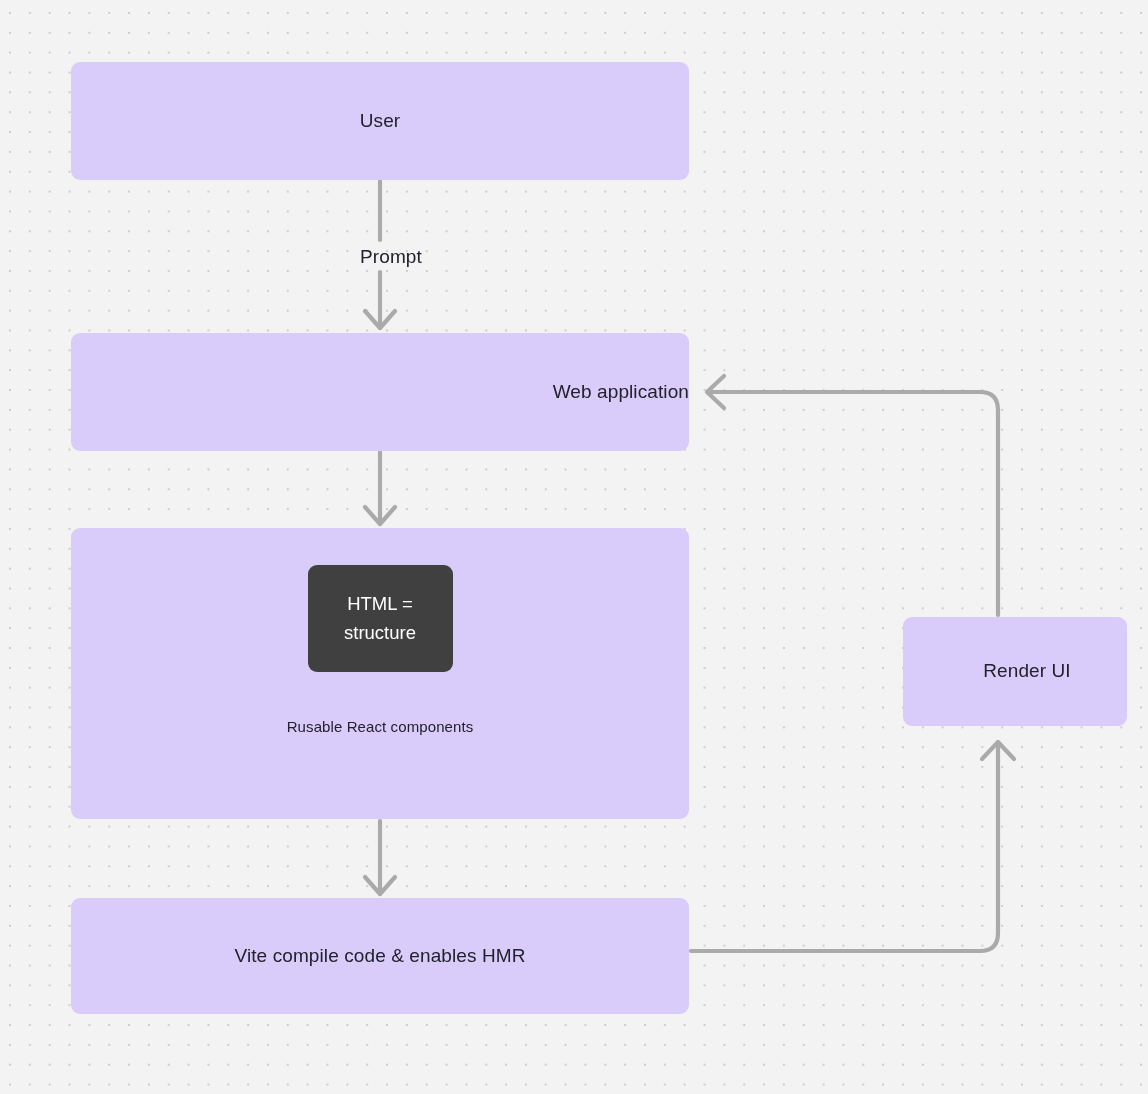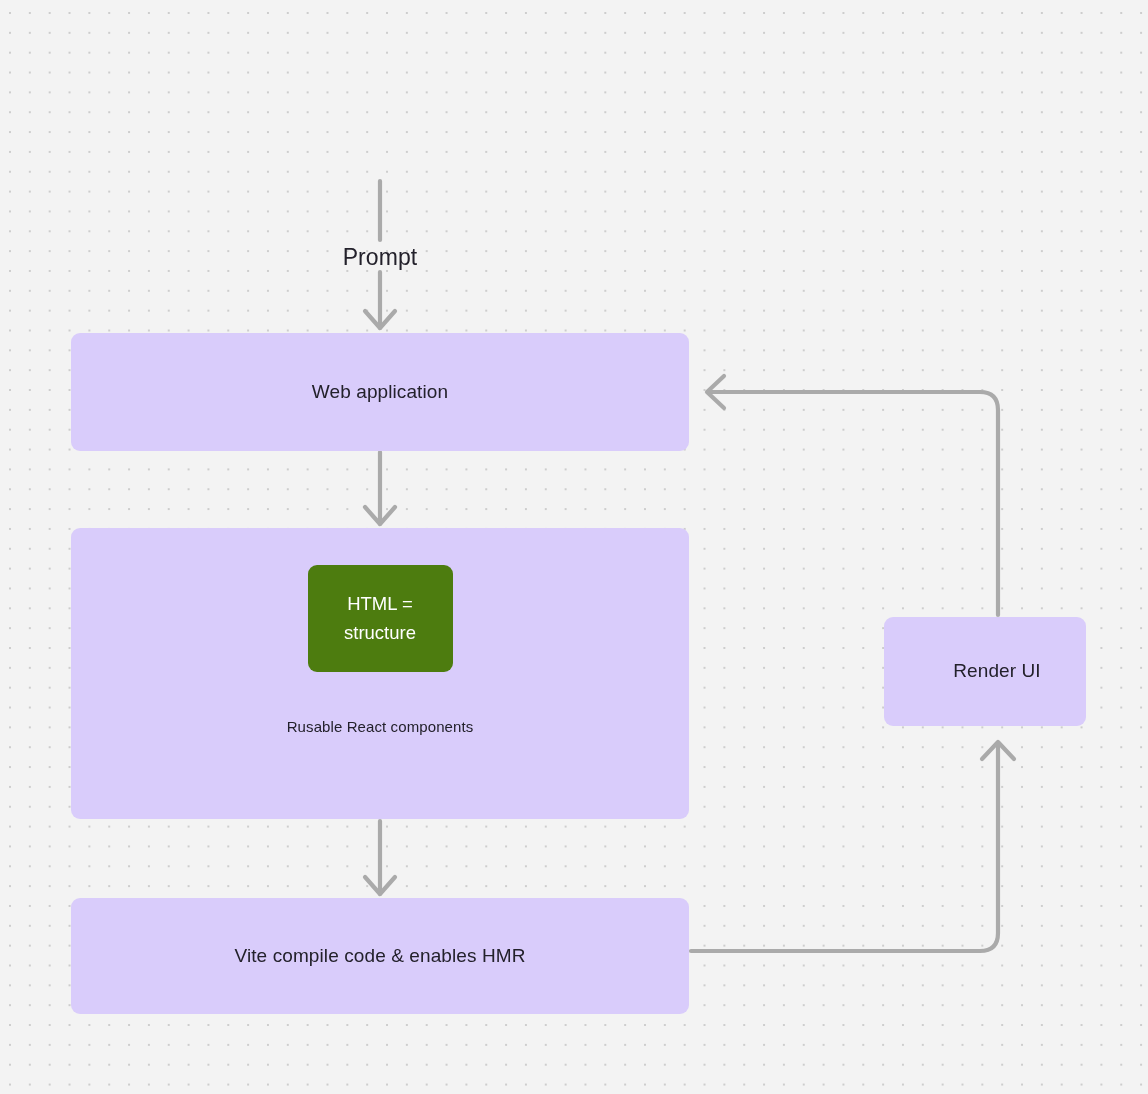--- a/index.html
+++ b/index.html
@@ -37,41 +37,41 @@
   }
   .node-label {
     font-size: 19px;
     line-height: 1.28;
     letter-spacing: 0.1px;
     color: #23212b;
     white-space: pre-line;
   }
 
   #node-user        { left: 71px;  top: 62px;  width: 618px; height: 118px; }
-  #node-webapp      { left: 71px;  top: 333px; width: 618px; height: 118px; }
+  #node-webapp      { left: 71px;  top: 333px; width: 618px; height: 118px; justify-content: flex-end; }
   #node-components  { left: 71px;  top: 528px; width: 618px; height: 291px;
                       display: block; }
   #node-vite        { left: 71px;  top: 898px; width: 618px; height: 116px; justify-content: center; }
-  #node-render      { left: 884px; top: 617px; width: 202px; height: 109px; padding-left: 24px; }
+  #node-render      { left: 903px; top: 617px; width: 224px; height: 109px; padding-left: 24px; }
 
   
   .inner-row {
     position: absolute;
     left: 0; top: 37px;
     width: 100%;
     display: flex;
     justify-content: center;
     gap: 25px;
   }
   .node-inner {
     box-sizing: border-box;
     width: 145px;
     height: 107px;
     border-radius: 9px;
-    background: #4d7c0f;
+    background: #404040;
     color: #ffffff;
     display: flex;
     align-items: center;
     justify-content: center;
     text-align: center;
     font-size: 18.5px;
     line-height: 1.55;
     white-space: pre-line;
   }
   .components-caption {
@@ -101,25 +101,26 @@
   }
   .edge-head {
     fill: none;
     stroke: #aaaaaa;
     stroke-width: 4.2;
     stroke-linecap: round;
     stroke-linejoin: round;
   }
   .edge-label {
     position: absolute;
-    font-size: 23px;
+    font-size: 19px;
     color: #23212b;
     letter-spacing: 0.1px;
     transform: translate(-50%, -50%);
     white-space: nowrap;
+    margin-left: 11px;
   }
   #edge-label-prompt { left: 380px; top: 257px; }
 </style>
 </head>
 <body>
 
 <div id="canvas">
 
   <svg id="edges" viewBox="0 0 1148 1094" width="1148" height="1094">
 
@@ -145,20 +146,23 @@
     </g>
 
     <g>
       <path class="edge-path" d="M 998 615 L 998 410 Q 998 392 980 392 L 708 392"></path>
       <path class="edge-head" d="M 724 376 L 707 392 L 724 408"></path>
     </g>
   </svg>
 
   <div class="edge-label" id="edge-label-prompt">Prompt</div>
 
+  <div class="node node-outer" id="node-user">
+    <span class="node-label">User</span>
+  </div>
 
   <div class="node node-outer" id="node-webapp">
     <span class="node-label">Web application</span>
   </div>
 
   <div class="node node-outer" id="node-components">
     <div class="inner-row">
       <div class="node-inner">
         <span>HTML =
 structure</span>

